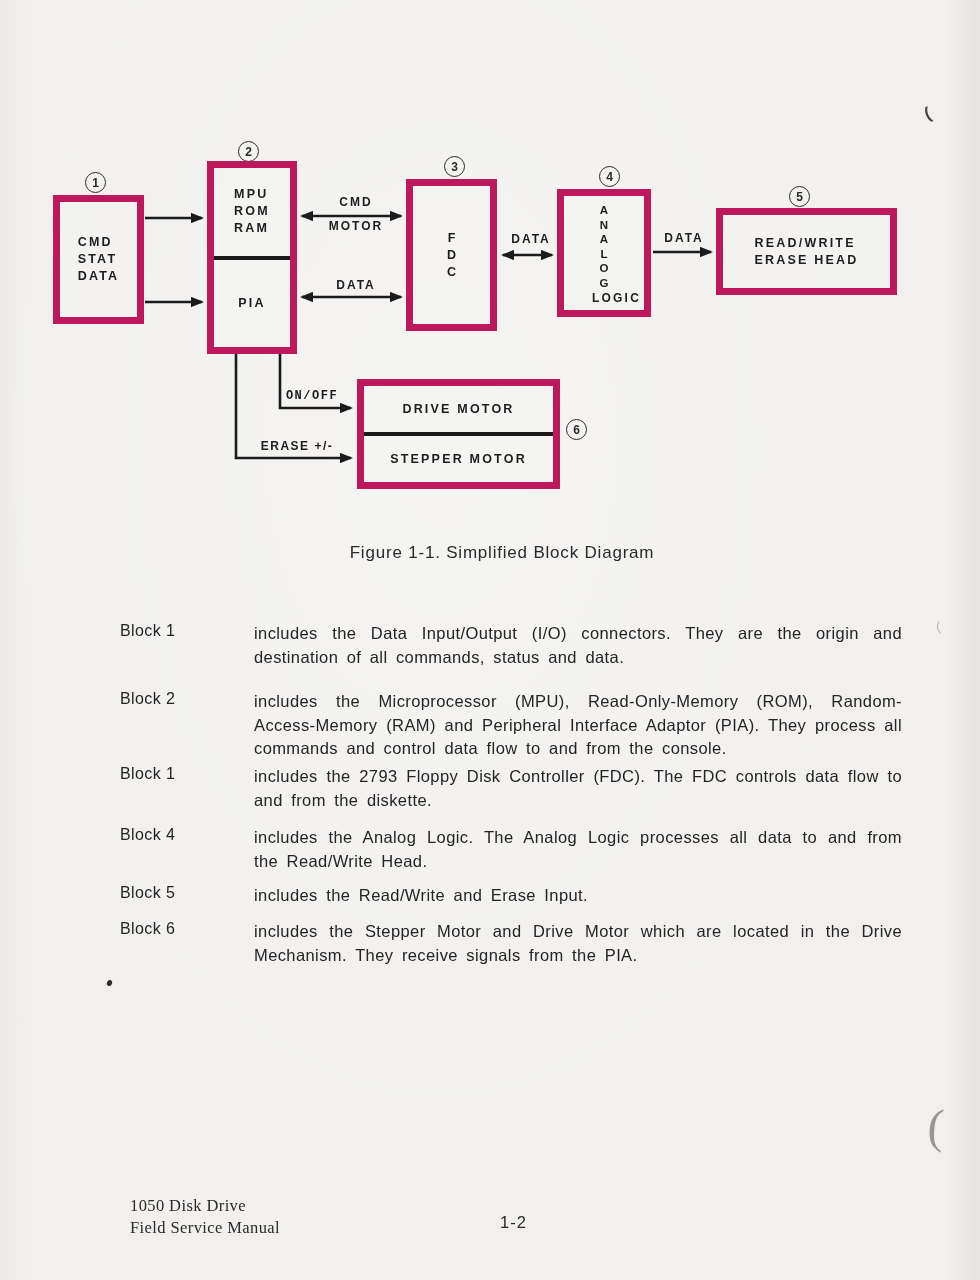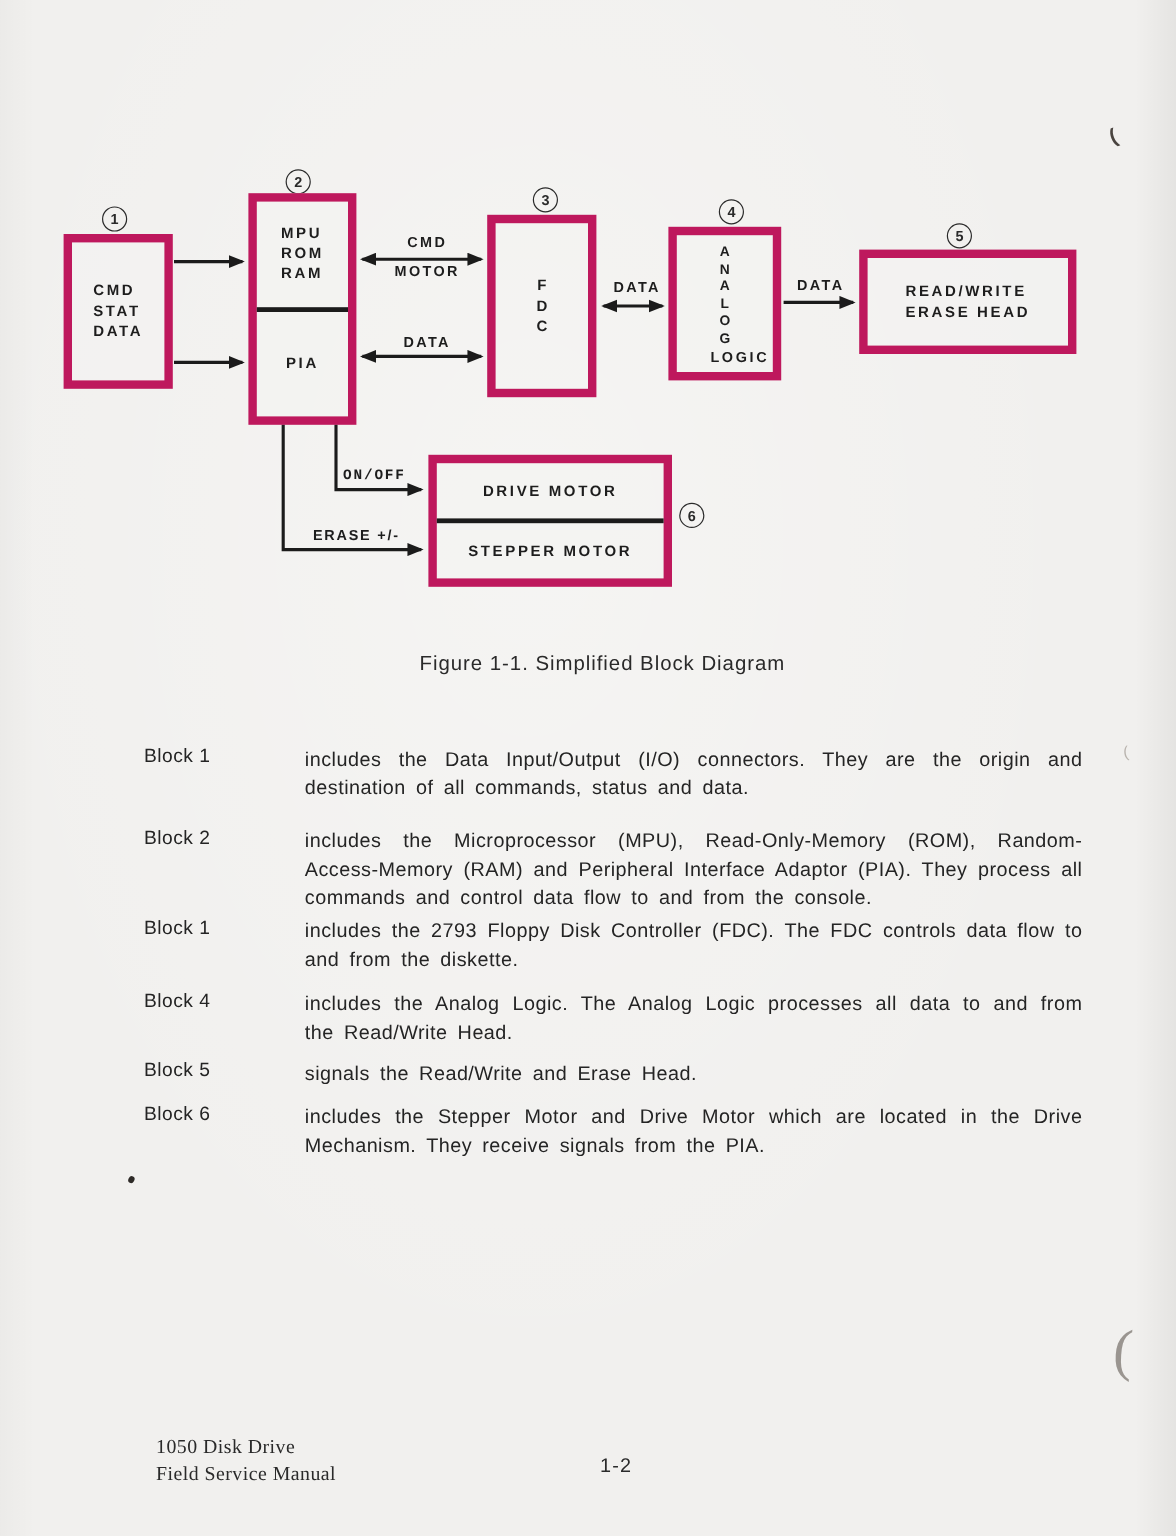--- a/index.html
+++ b/index.html
@@ -189,21 +189,21 @@
   <div class="desc-row r3">
     <div class="desc-label">Block 1</div>
     <div class="desc-text">includes the 2793 Floppy Disk Controller (FDC).  The FDC controls data flow to and from the diskette.</div>
   </div>
   <div class="desc-row r4">
     <div class="desc-label">Block 4</div>
     <div class="desc-text">includes the Analog Logic.  The Analog Logic processes all data to and from the Read/Write Head.</div>
   </div>
   <div class="desc-row r5">
     <div class="desc-label">Block 5</div>
-    <div class="desc-text">signals the Read/Write and Erase Head.</div>
+    <div class="desc-text">includes the Read/Write and Erase Input.</div>
   </div>
   <div class="desc-row r6">
     <div class="desc-label">Block 6</div>
     <div class="desc-text">includes the Stepper Motor and Drive Motor which are located in the Drive Mechanism.  They receive signals from the PIA.</div>
   </div>
 
   <div class="footer-left">1050 Disk Drive
 Field Service Manual</div>
   <div class="footer-page">1-2</div>
 

